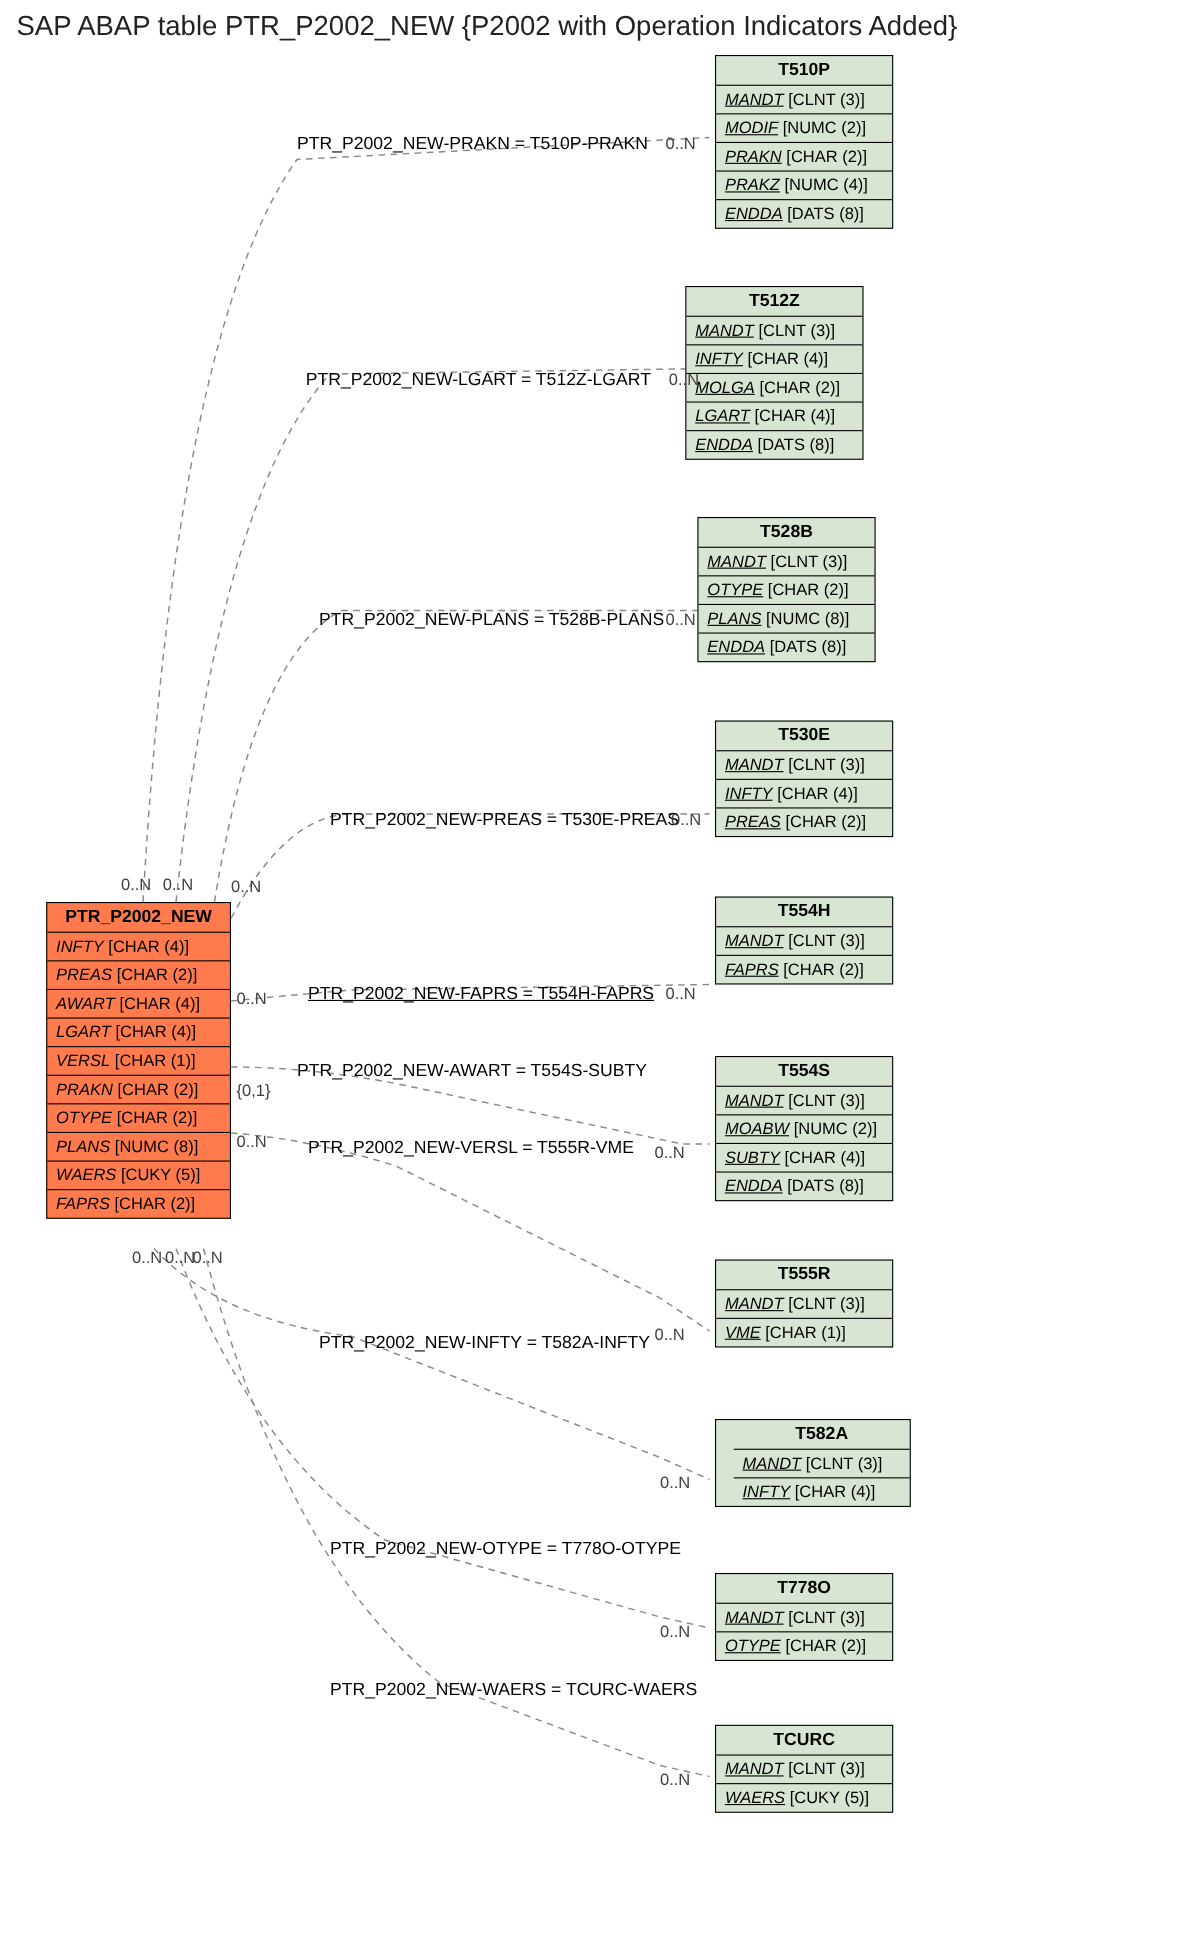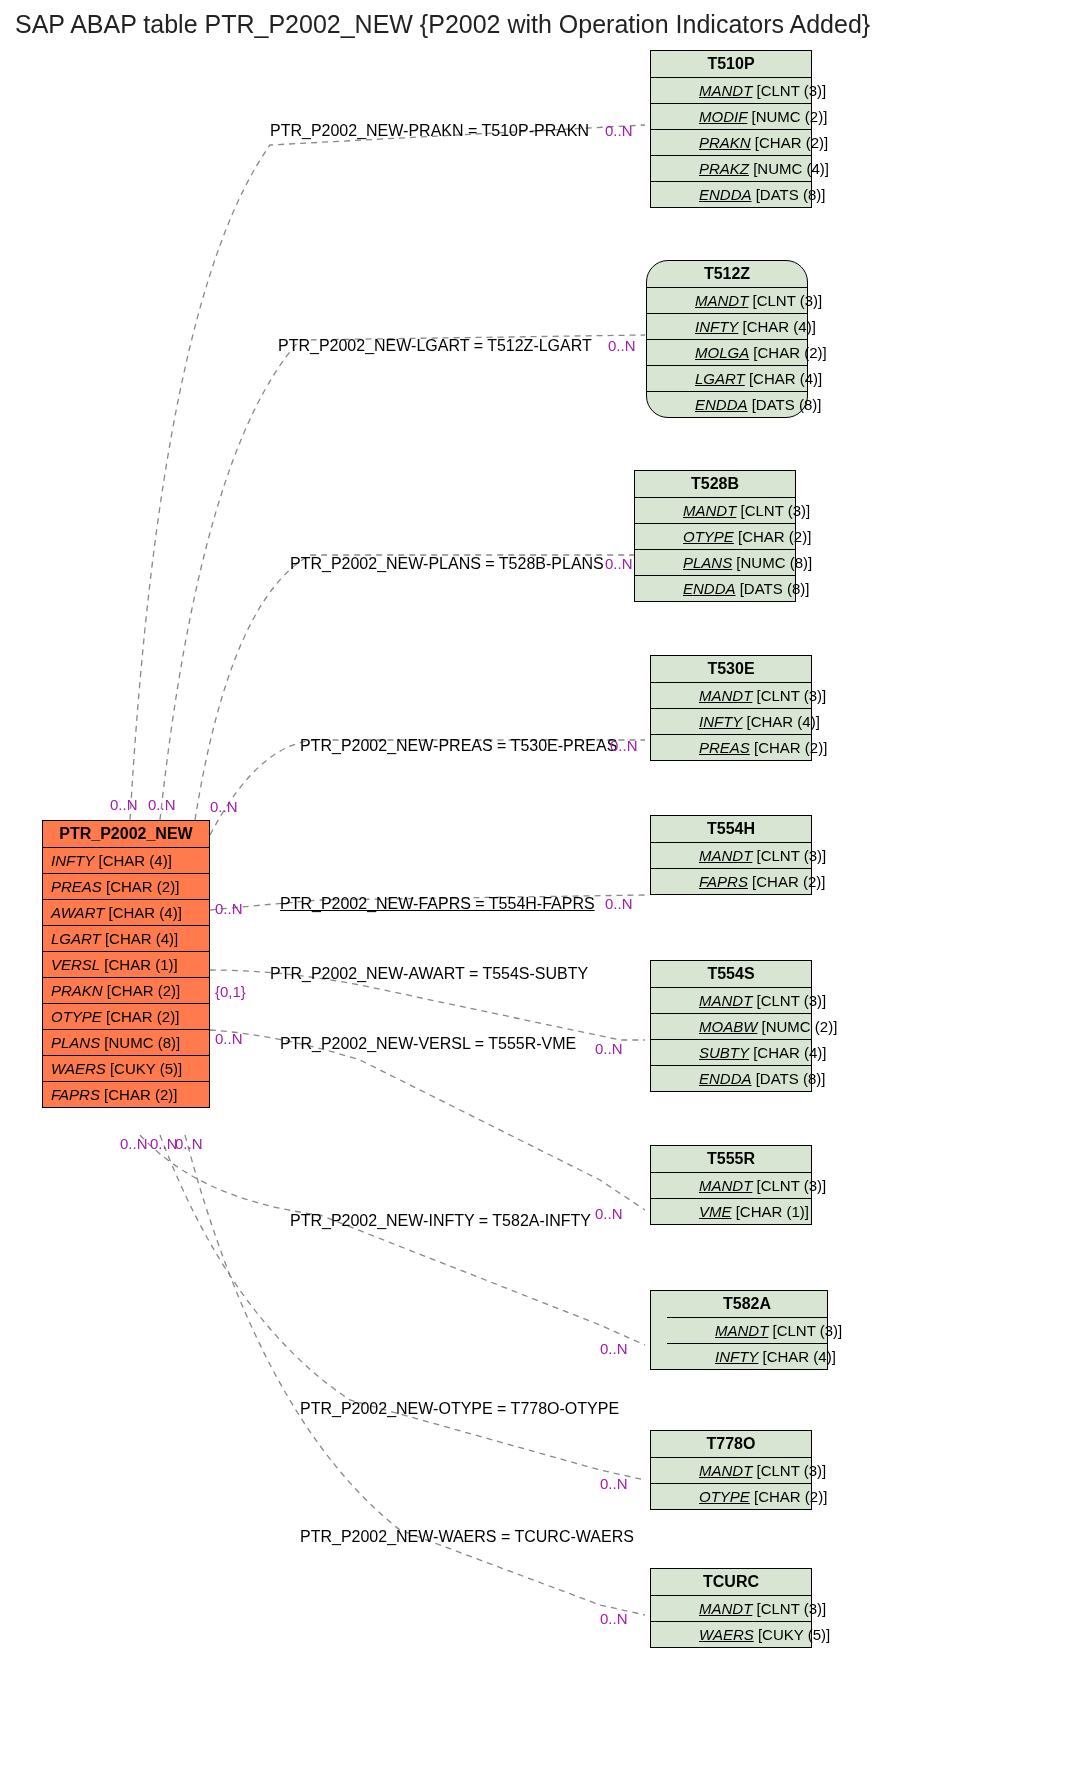--- a/index.html
+++ b/index.html
@@ -41,32 +41,31 @@
     white-space: nowrap;
   }
   .entity .row:last-child {
     border-bottom: none;
   }
   .entity .row .fname {
     font-style: italic;
   }
   .entity .row .fname.underline {
     text-decoration: underline;
-    margin-left: 40px;
   }
   .edge-label {
     position: absolute;
     font-size: 16px;
     color: #000;
     white-space: nowrap;
   }
   .card-label {
     position: absolute;
     font-size: 15px;
-    color: #a21caf;
+    color: #404040;
     white-space: nowrap;
   }
   svg.edges {
     position: absolute;
     left: 0;
     top: 0;
     width: 1076px;
     height: 1782px;
     pointer-events: none;
   }
@@ -119,21 +118,21 @@
 
 <div id="targets">
     <div class="entity" style="left: 650px; top: 50px; width: 160px;">
       <div class="header">T510P</div>
       <div class="row"><span class="fname underline">MANDT</span><span> [CLNT (3)]</span></div>
       <div class="row"><span class="fname underline">MODIF</span><span> [NUMC (2)]</span></div>
       <div class="row"><span class="fname underline">PRAKN</span><span> [CHAR (2)]</span></div>
       <div class="row"><span class="fname underline">PRAKZ</span><span> [NUMC (4)]</span></div>
       <div class="row"><span class="fname underline">ENDDA</span><span> [DATS (8)]</span></div>
     </div>
-    <div class="entity" style="left: 646px; top: 260px; width: 160px; border-radius: 22px;">
+    <div class="entity" style="left: 623px; top: 260px; width: 160px;">
       <div class="header">T512Z</div>
       <div class="row"><span class="fname underline">MANDT</span><span> [CLNT (3)]</span></div>
       <div class="row"><span class="fname underline">INFTY</span><span> [CHAR (4)]</span></div>
       <div class="row"><span class="fname underline">MOLGA</span><span> [CHAR (2)]</span></div>
       <div class="row"><span class="fname underline">LGART</span><span> [CHAR (4)]</span></div>
       <div class="row"><span class="fname underline">ENDDA</span><span> [DATS (8)]</span></div>
     </div>
     <div class="entity" style="left: 634px; top: 470px; width: 160px;">
       <div class="header">T528B</div>
       <div class="row"><span class="fname underline">MANDT</span><span> [CLNT (3)]</span></div>

